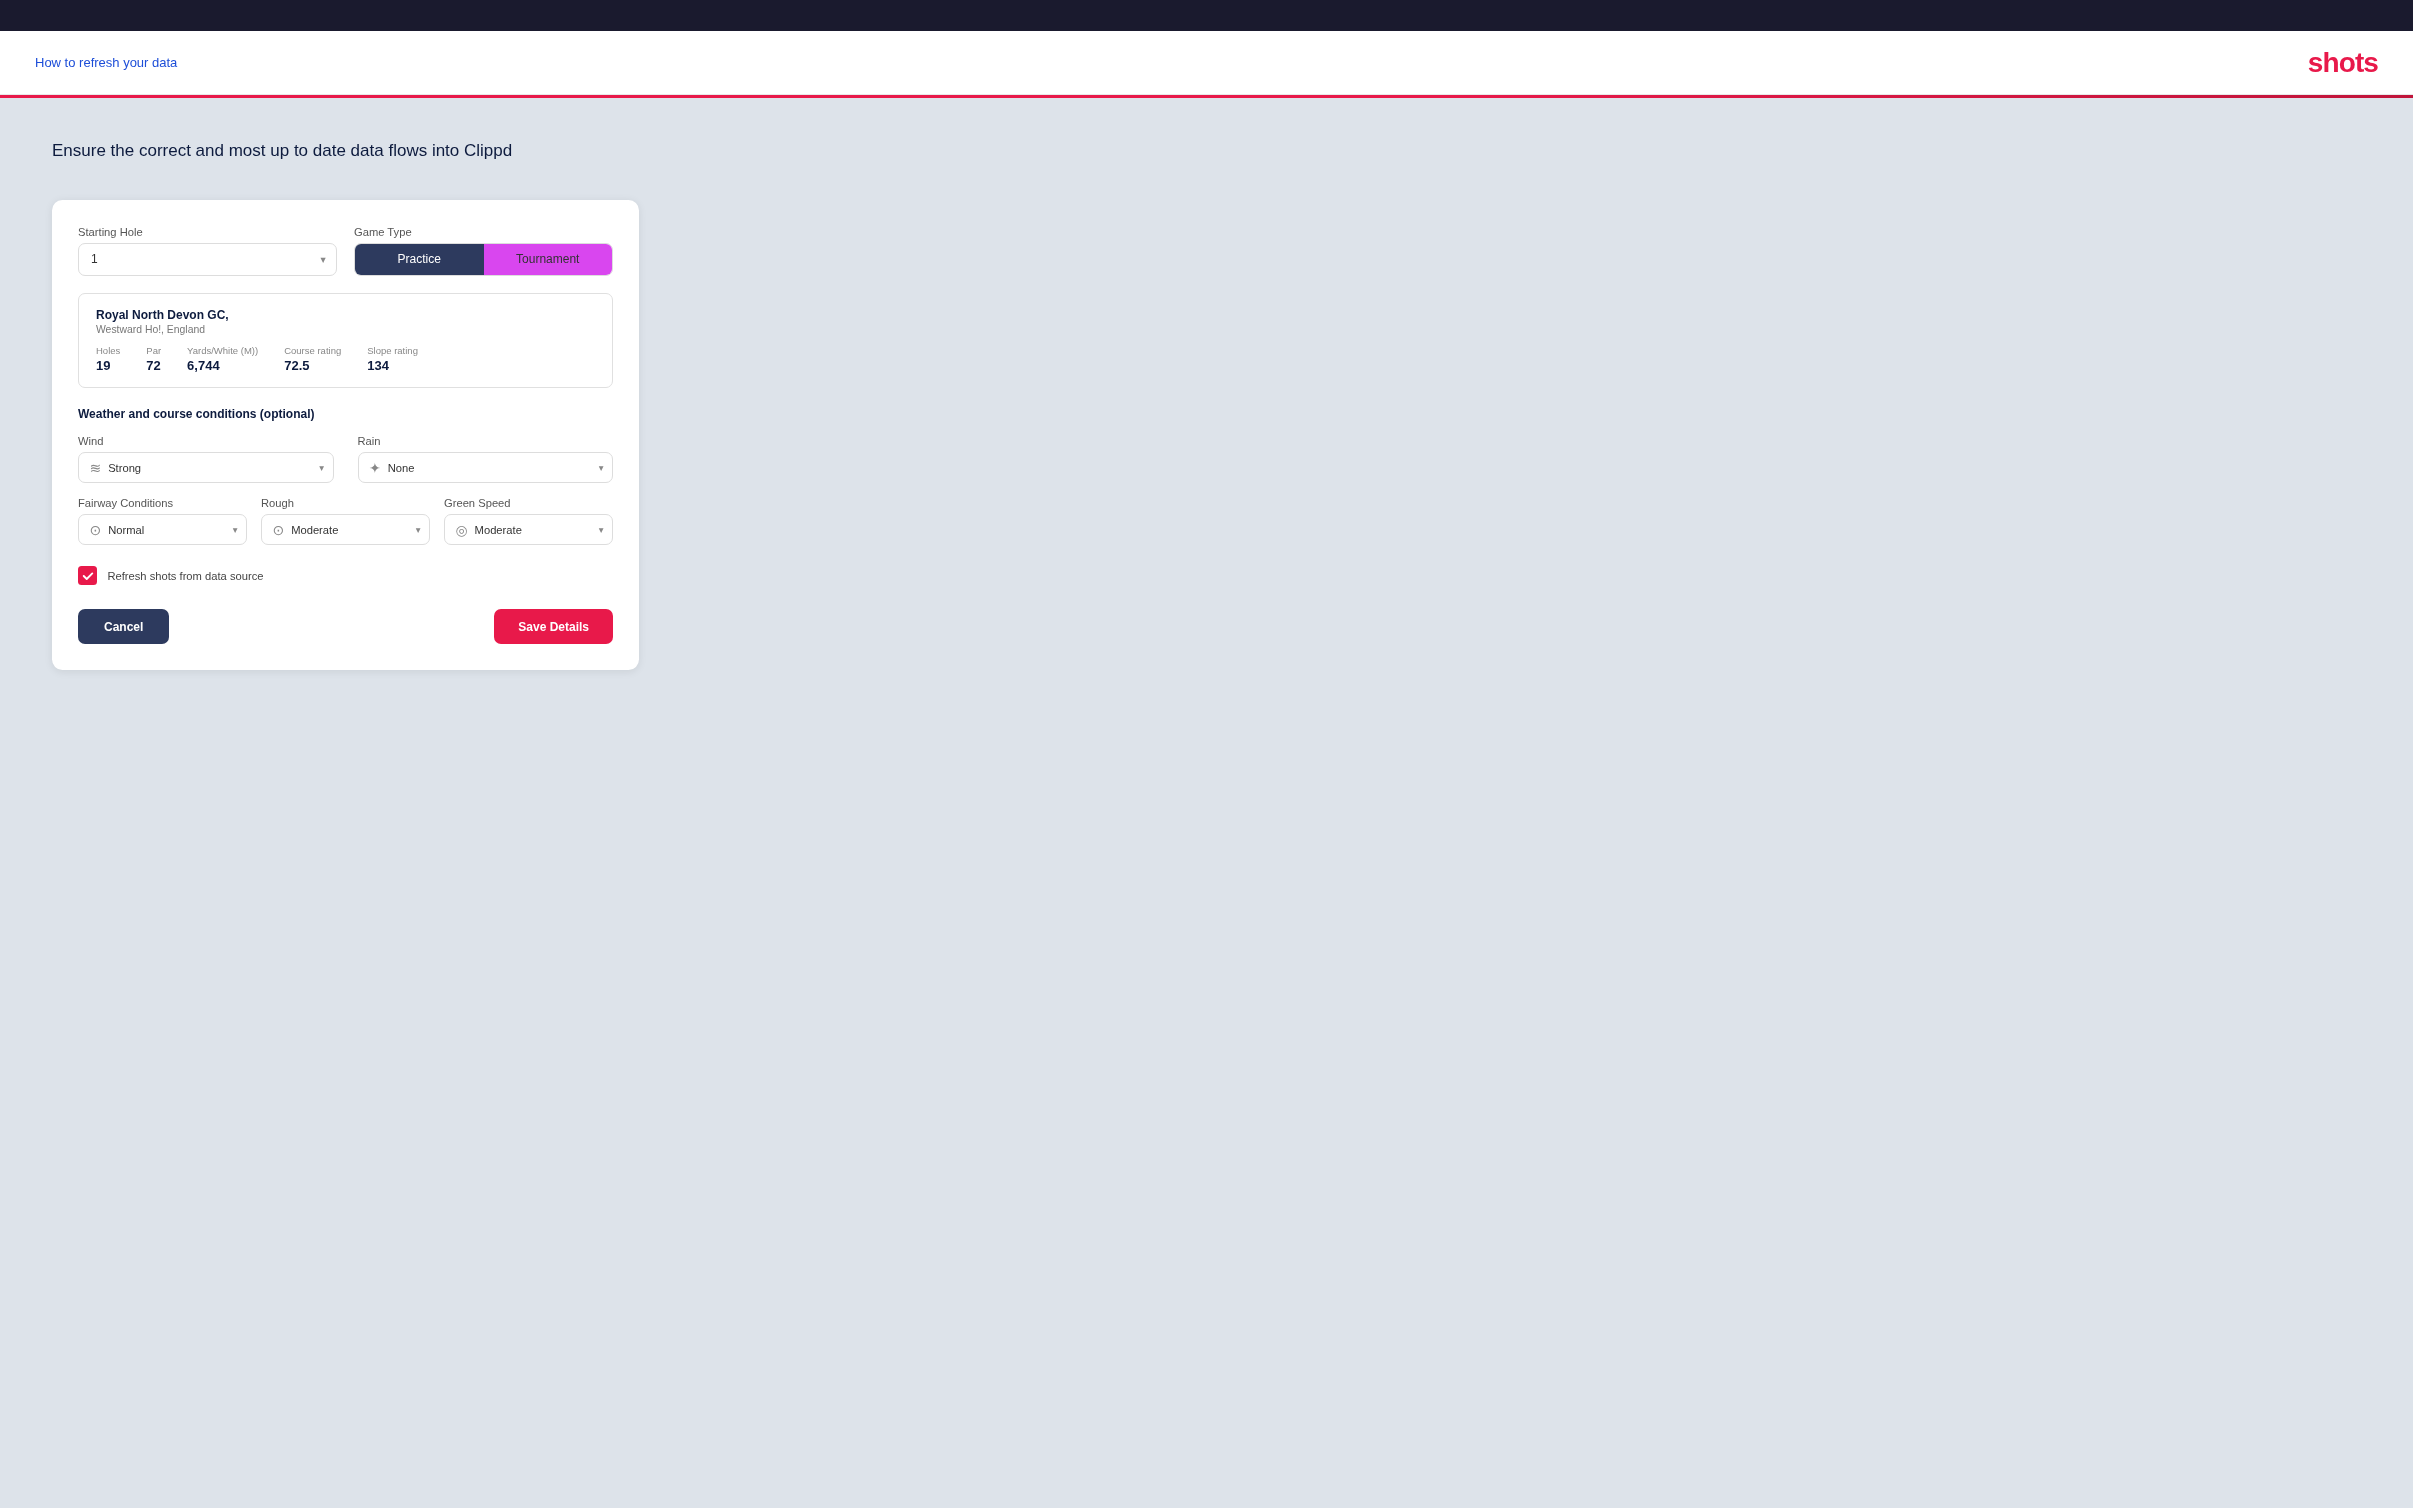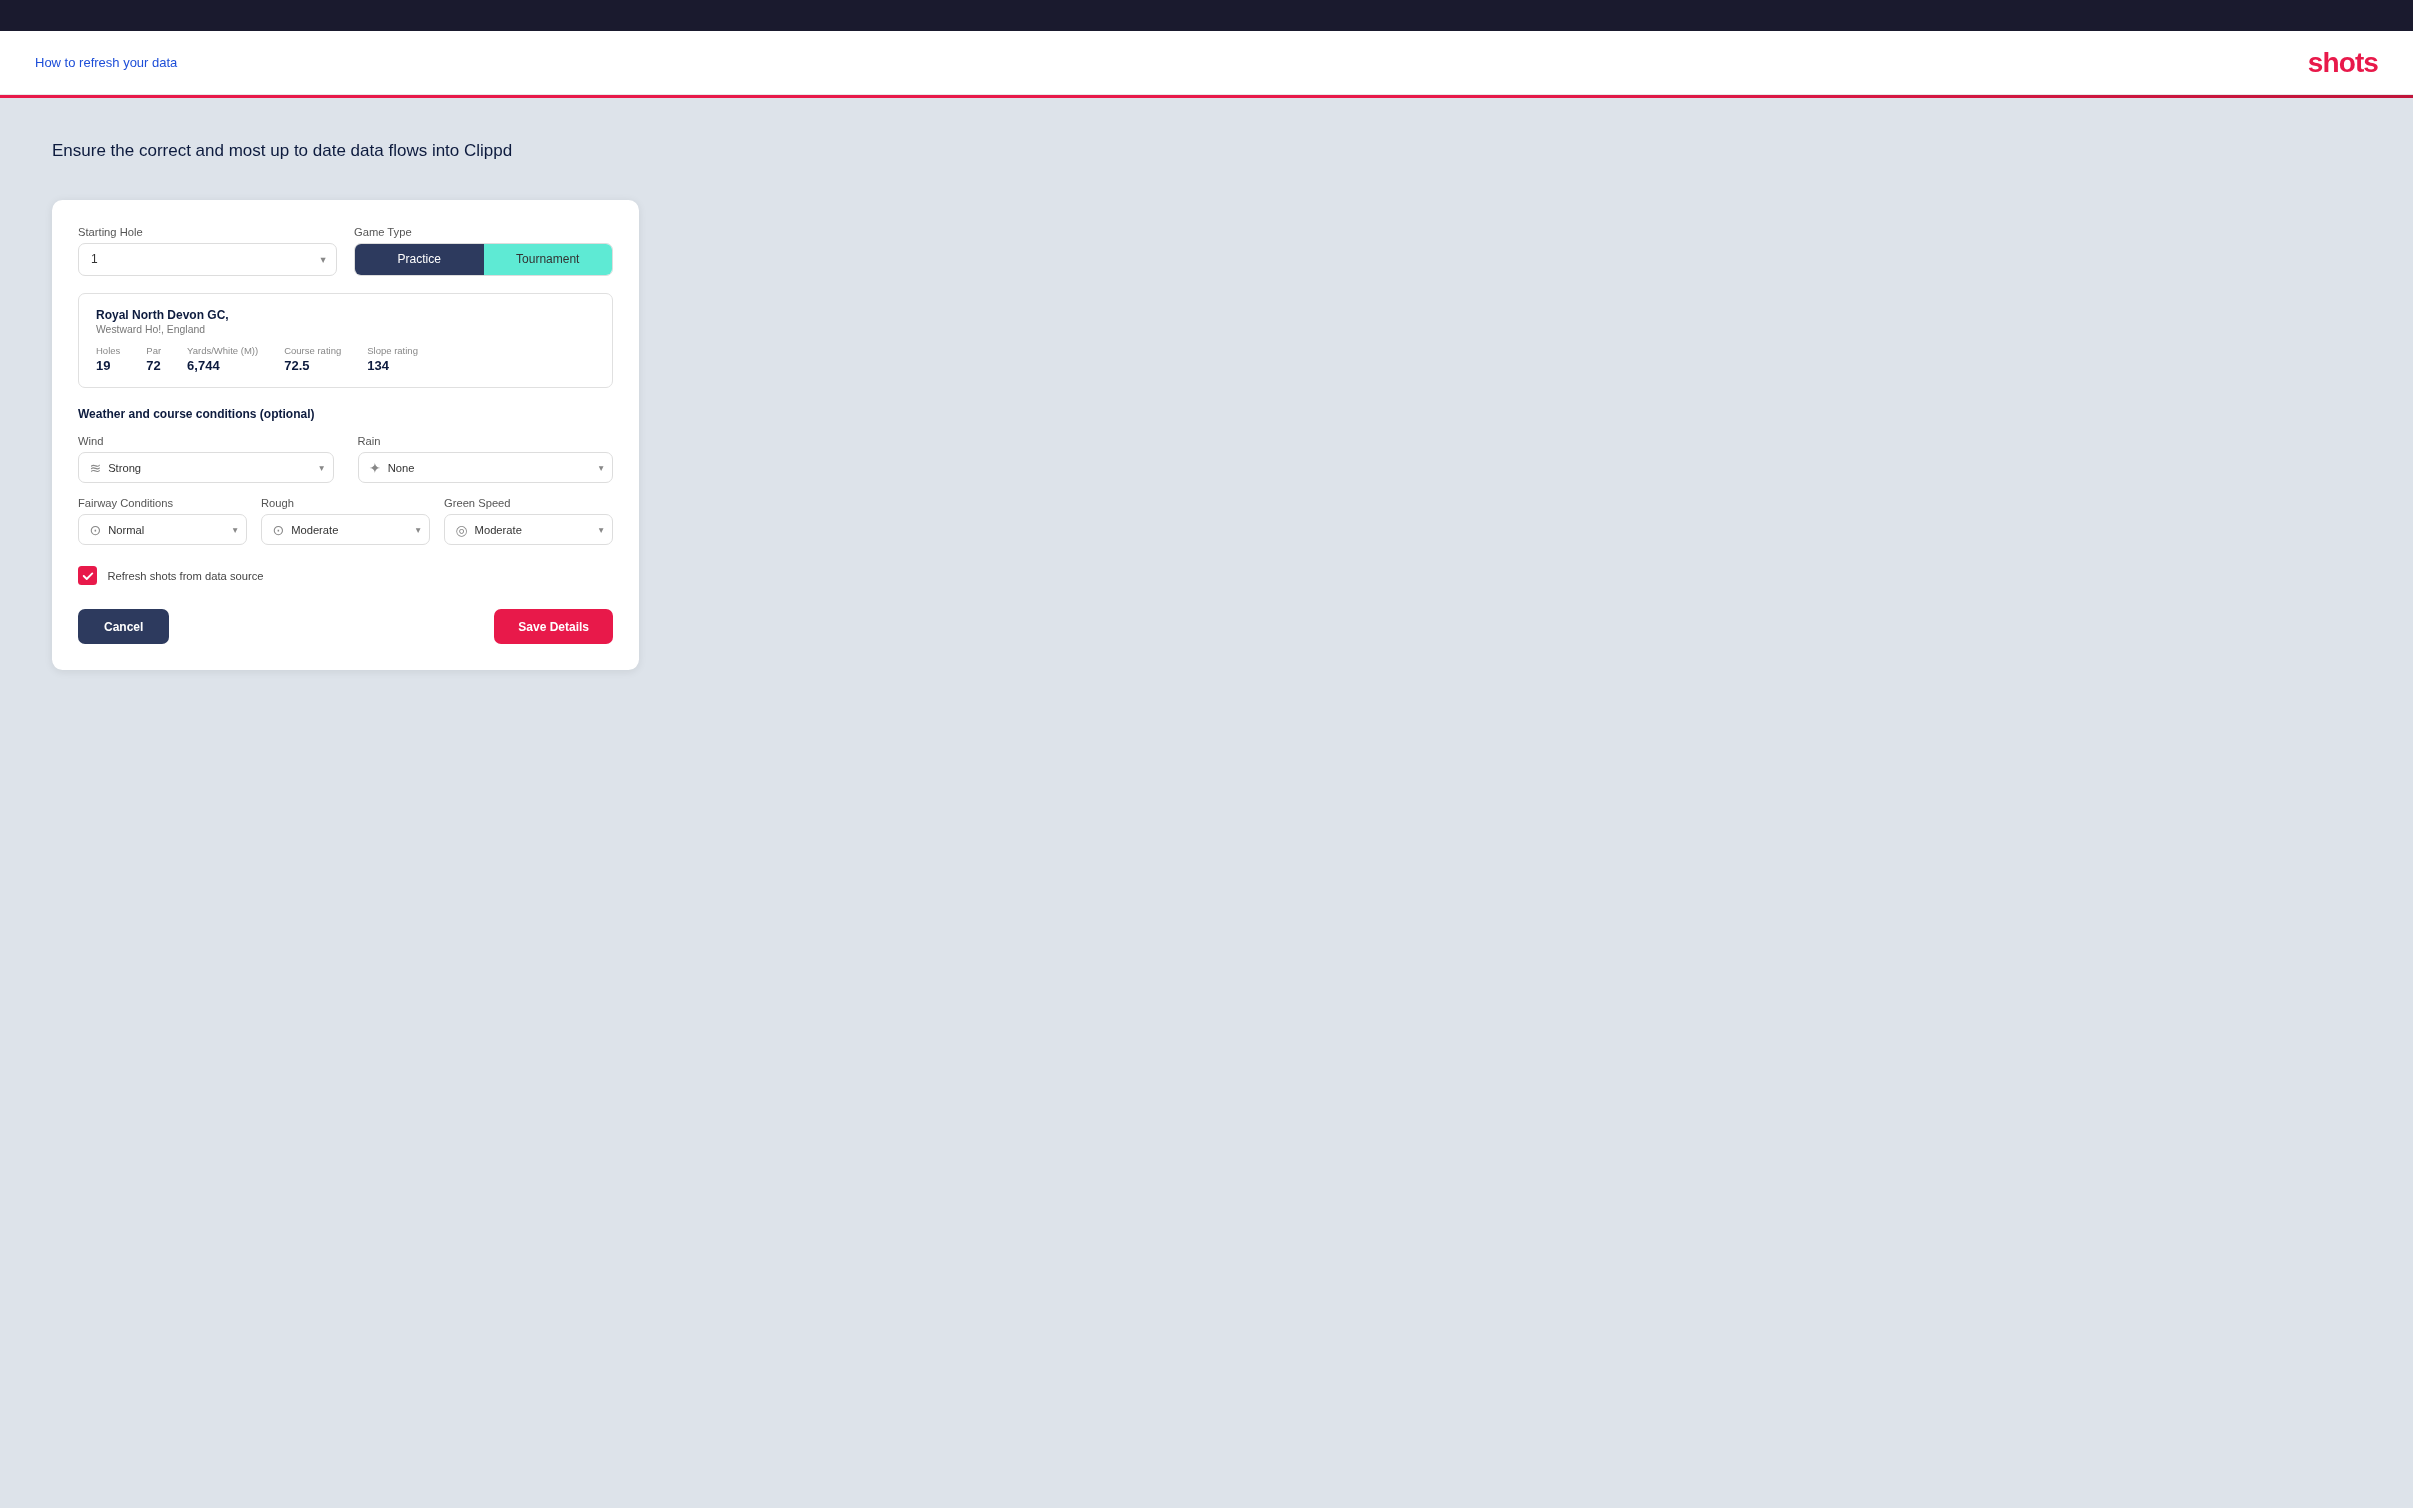--- a/index.html
+++ b/index.html
@@ -138,21 +138,21 @@
       font-weight: 500;
       transition: background 0.2s;
     }
 
     .toggle-btn.active {
       background: #2d3a5e;
       color: #fff;
     }
 
     .toggle-btn.inactive {
-      background: #5eead4;
+      background: #d946ef;
       color: #333;
     }
 
     .course-info-box {
       border: 0.9px solid #e0e0e0;
       border-radius: 7px;
       padding: 14px 17px;
       margin-bottom: 19px;
     }
 

